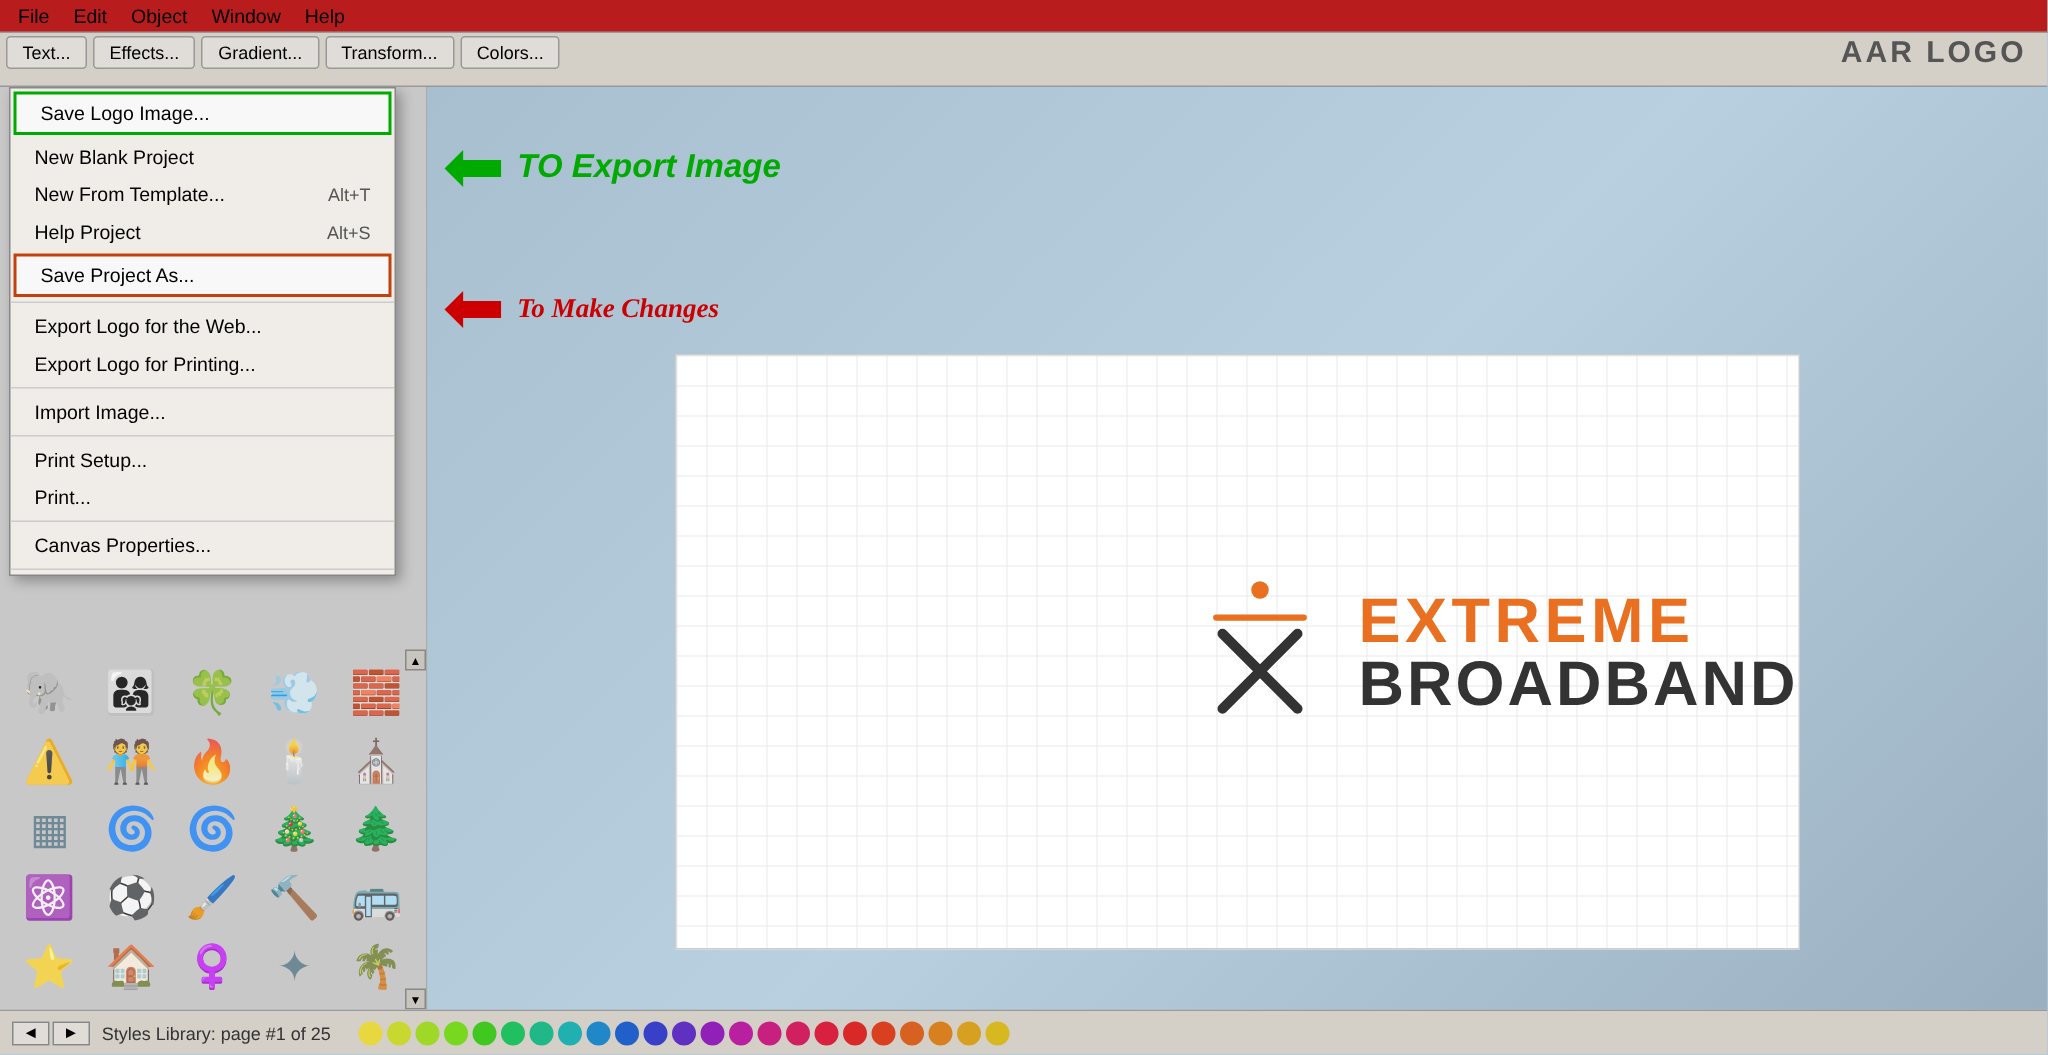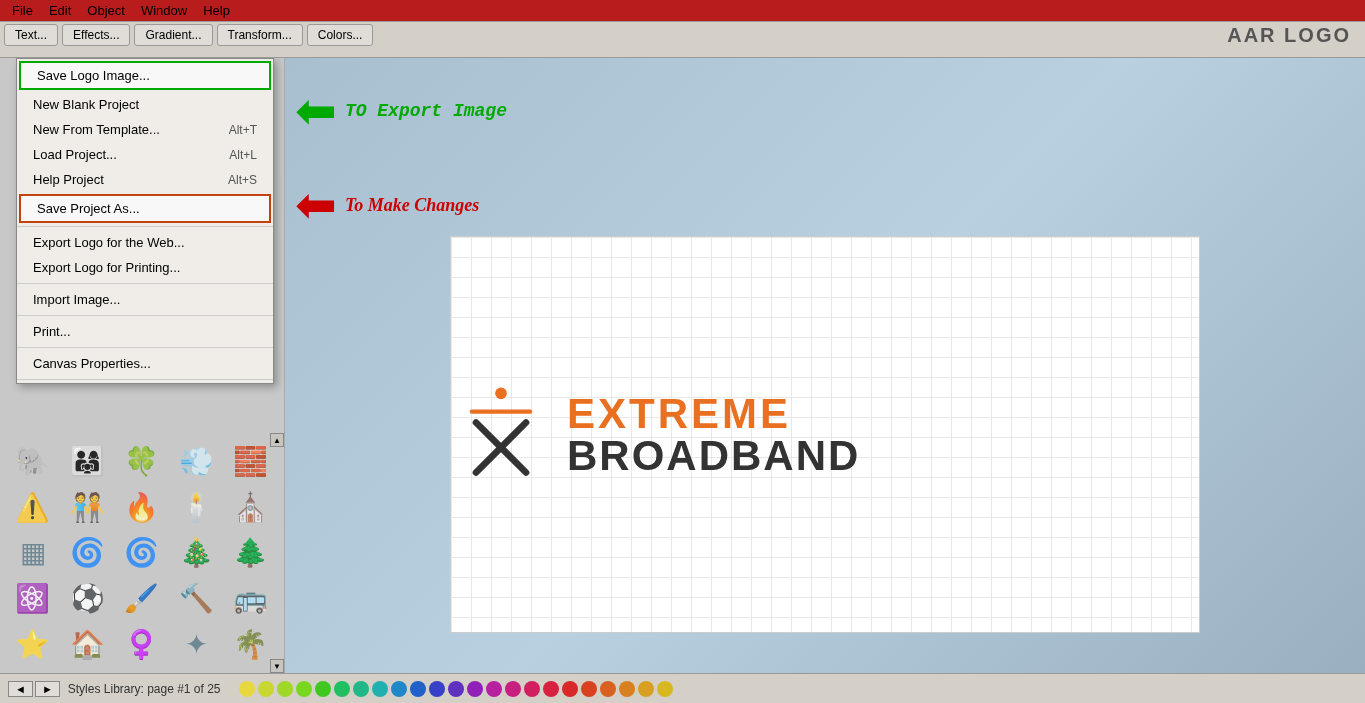--- a/index.html
+++ b/index.html
@@ -64,21 +64,21 @@
       border-right: 1px solid #aaa;
       position: relative;
       overflow: hidden;
       flex-shrink: 0;
     }
 
     
     .dropdown-menu {
       position: absolute;
       top: 0;
-      left: 16px;
+      left: 6px;
       width: 258px;
       background: #f0ede8;
       border: 1px solid #888;
       box-shadow: 3px 3px 8px rgba(0,0,0,0.3);
       z-index: 500;
     }
     .dropdown-item {
       padding: 5px 16px;
       font-size: 13px;
       color: #000;
@@ -126,22 +126,22 @@
       display: flex;
       align-items: center;
       gap: 8px;
     }
     .arrow-green {
       font-size: 50px;
       color: #00aa00;
       line-height: 1;
     }
     .annotation-text-green {
-      font-family: Liberation Mono, monospace;
-      font-size: 18px;
+      font-family: Liberation Sans, sans-serif;
+      font-size: 22px;
       font-weight: bold;
       color: #00aa00;
       font-style: italic;
       text-align: center;
     }
 
     .annotation-red {
       position: absolute;
       top: 122px;
       left: 10px;
@@ -166,21 +166,21 @@
     .logo-canvas {
       position: absolute;
       top: 178px;
       left: 165px;
       right: 165px;
       bottom: 40px;
       background: white;
       border: 1px solid #ccc;
       display: flex;
       align-items: center;
-      justify-content: flex-start;
+      justify-content: flex-end;
       
       background-image: 
         linear-gradient(to right, #e8e8e8 1px, transparent 1px),
         linear-gradient(to bottom, #e8e8e8 1px, transparent 1px);
       background-size: 20px 20px;
       background-color: white;
     }
 
     .logo-content {
       display: flex;
@@ -341,24 +341,20 @@
 
       <div class="dropdown-item">
         <span>New Blank Project</span>
       </div>
 
       <div class="dropdown-item">
         <span>New From Template...</span>
         <span class="shortcut">Alt+T</span>
       </div>
 
-      <div class="dropdown-item">
-        <span>Load Project...</span>
-        <span class="shortcut">Alt+L</span>
-      </div>
 
       <div class="dropdown-item">
         <span>Help Project</span>
         <span class="shortcut">Alt+S</span>
       </div>
 
       <div class="dropdown-item highlighted-red">
         <span>Save Project As...</span>
       </div>
 
@@ -373,20 +369,23 @@
       </div>
 
       <div class="dropdown-separator"></div>
 
       <div class="dropdown-item">
         <span>Import Image...</span>
       </div>
 
       <div class="dropdown-separator"></div>
 
+      <div class="dropdown-item">
+        <span>Print Setup...</span>
+      </div>
 
       <div class="dropdown-item">
         <span>Print...</span>
       </div>
 
       <div class="dropdown-separator"></div>
 
       <div class="dropdown-item">
         <span>Canvas Properties...</span>
       </div>

